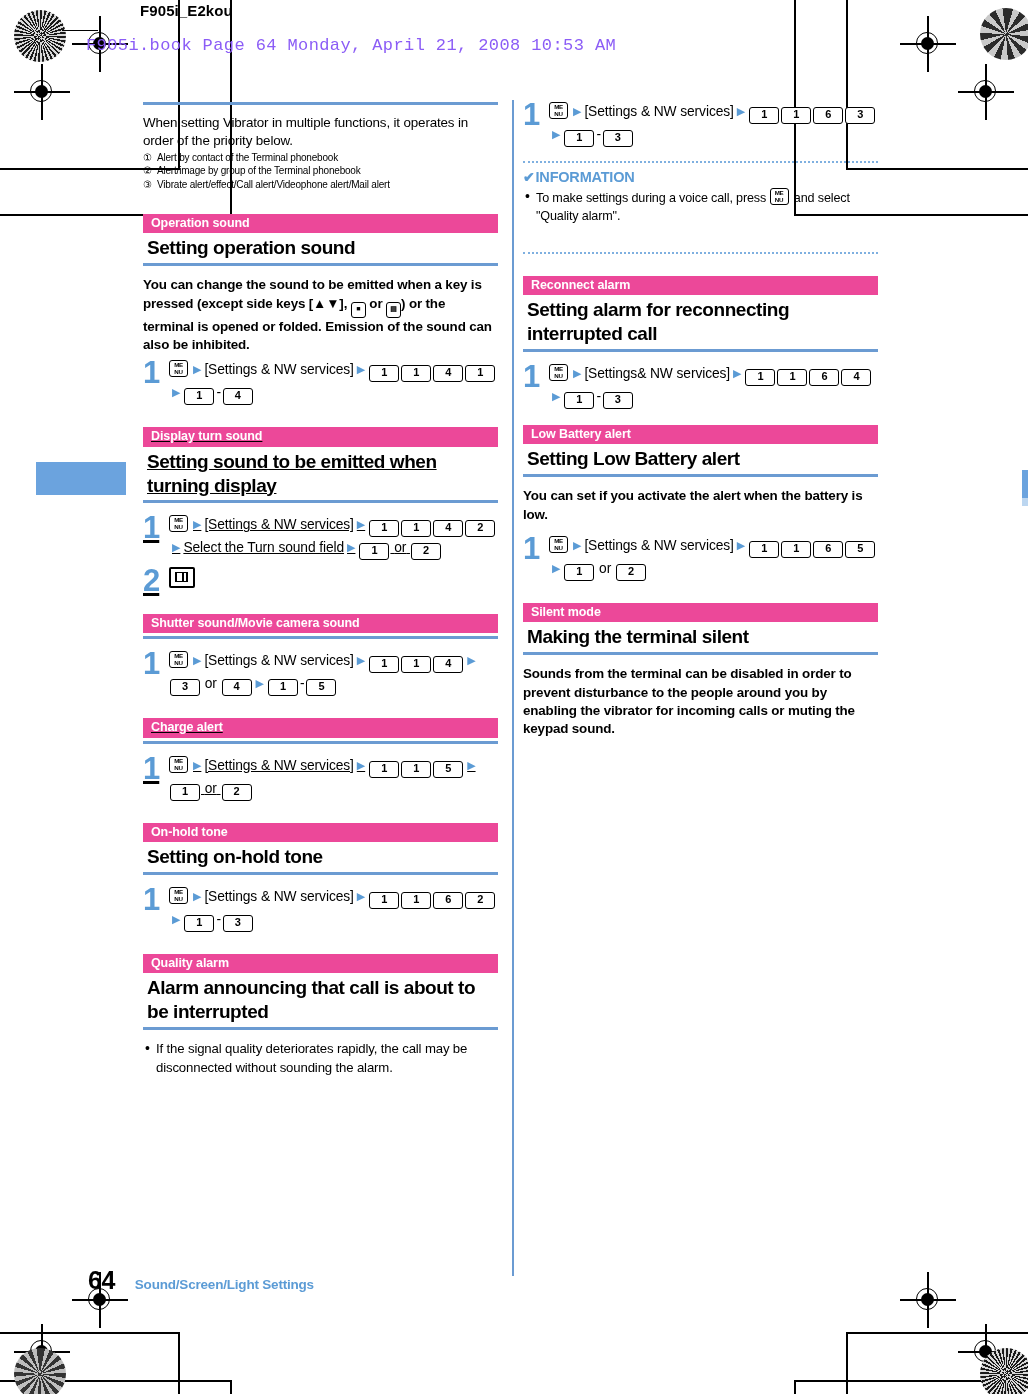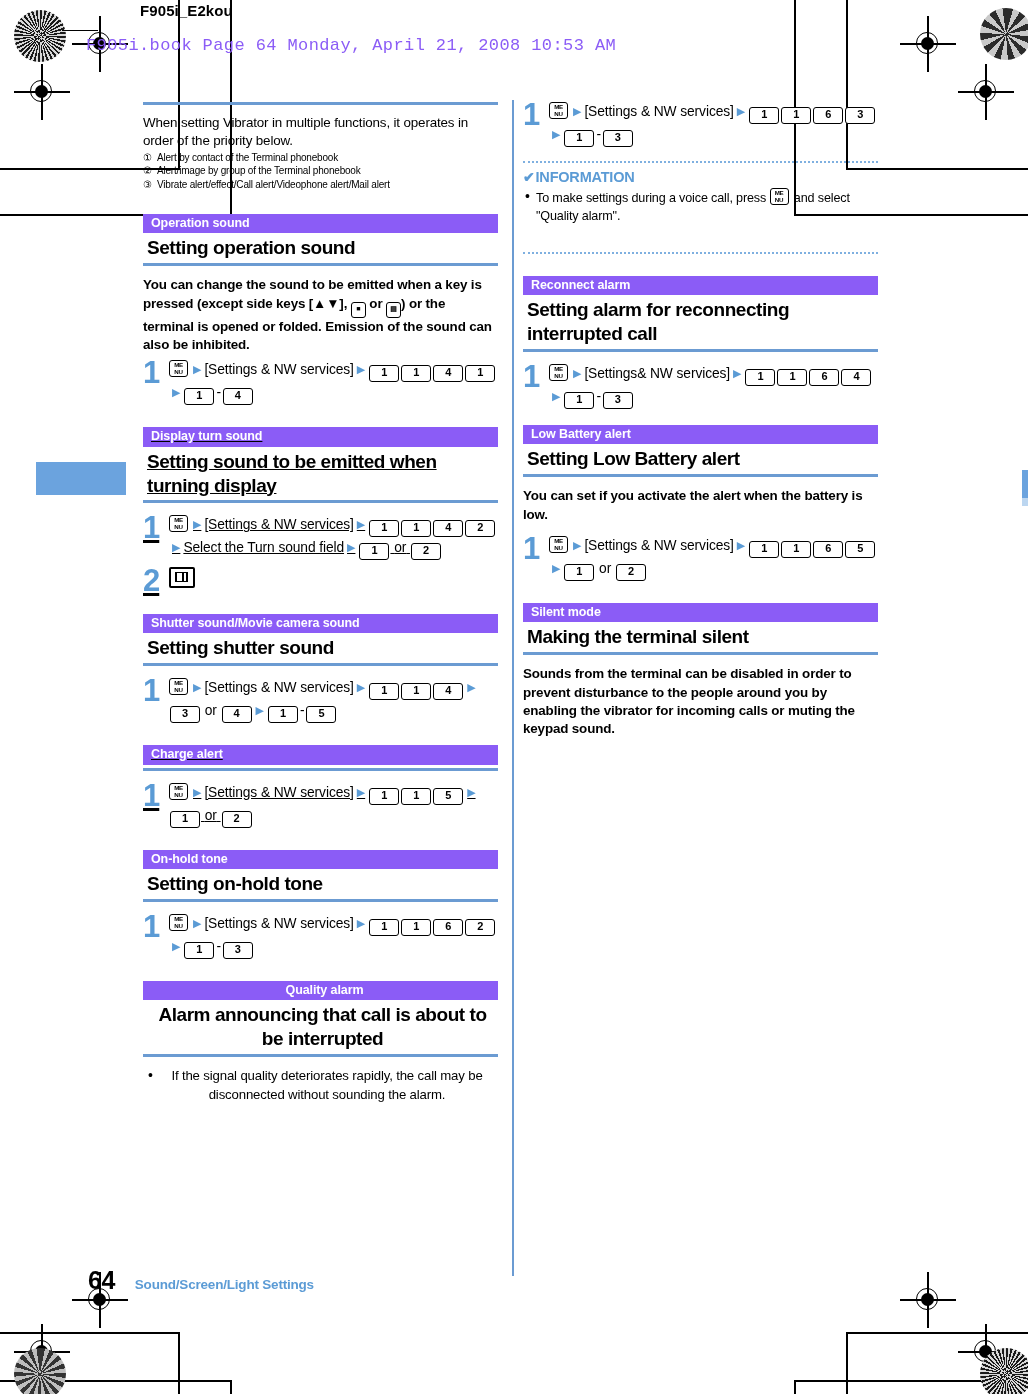--- a/index.html
+++ b/index.html
@@ -50,21 +50,21 @@
 
   
   .h-sub{
     color:#5b9bd5;font-size:16.5px;font-weight:bold;
     margin:0 0 4px 0;letter-spacing:-.1px;
   }
   .h-sub .diamond{font-size:14px;margin-right:5px;}
   .rule-blue{height:3px;background:#6b9bd2;margin:2px 0 9px 0;}
 
   .sec-tagbar{
-    background:#8b5cf6;color:#ffffff;
+    background:#ec4899;color:#ffffff;
     font-size:12.5px;font-weight:bold;
     padding:2px 0 3px 8px;letter-spacing:-.1px;
     line-height:1.15;
   }
   .sec-title{
     font-size:19px;font-weight:bold;line-height:1.26;
     margin:3px 0 3px 4px;letter-spacing:-.45px;
   }
   .sec-rule{height:3px;background:#6b9bd2;margin:3px 0 10px 0;}
 
@@ -271,21 +271,20 @@
     </div>
 
     <div class="step">
       <div class="step-num">2</div>
       <div class="step-body"><span class="icon-book"><b></b></span></div>
     </div>
   </div>
 
   <div style="margin-top:20px;">
     <div class="sec-tagbar">Shutter sound/Movie camera sound</div>
-    <div class="sec-title">Setting shutter sound</div>
     <div class="sec-rule"></div>
 
     <div class="step">
       <div class="step-num">1</div>
       <div class="step-body">
         <span class="icon-menu"><i>ME<br>NU</i></span><span class="arrow">▶</span><span>[Settings &amp; NW services]</span><span class="arrow">▶</span><span class="key">1</span><span class="key">1</span><span class="key">4</span><span class="arrow">▶</span><span class="key">3</span> <span>or</span> <span class="key">4</span><span class="arrow">▶</span><span class="key">1</span><span class="dash">-</span><span class="key">5</span>
       </div>
     </div>
   </div>
 
@@ -307,21 +306,21 @@
     <div class="sec-rule"></div>
 
     <div class="step">
       <div class="step-num">1</div>
       <div class="step-body">
         <span class="icon-menu"><i>ME<br>NU</i></span><span class="arrow">▶</span><span>[Settings &amp; NW services]</span><span class="arrow">▶</span><span class="key">1</span><span class="key">1</span><span class="key">6</span><span class="key">2</span><span class="arrow">▶</span><span class="key">1</span><span class="dash">-</span><span class="key">3</span>
       </div>
     </div>
   </div>
 
-  <div style="margin-top:22px;text-align:center;">
+  <div style="margin-top:22px;">
     <div class="sec-tagbar">Quality alarm</div>
     <div class="sec-title">Alarm announcing that call is about to be interrupted</div>
     <div class="sec-rule"></div>
     <div class="bullet-item lg">
       <span class="bullet-dot">•</span>
       <span>If the signal quality deteriorates rapidly, the call may be disconnected without sounding the alarm.</span>
     </div>
   </div>
 
 </div>

